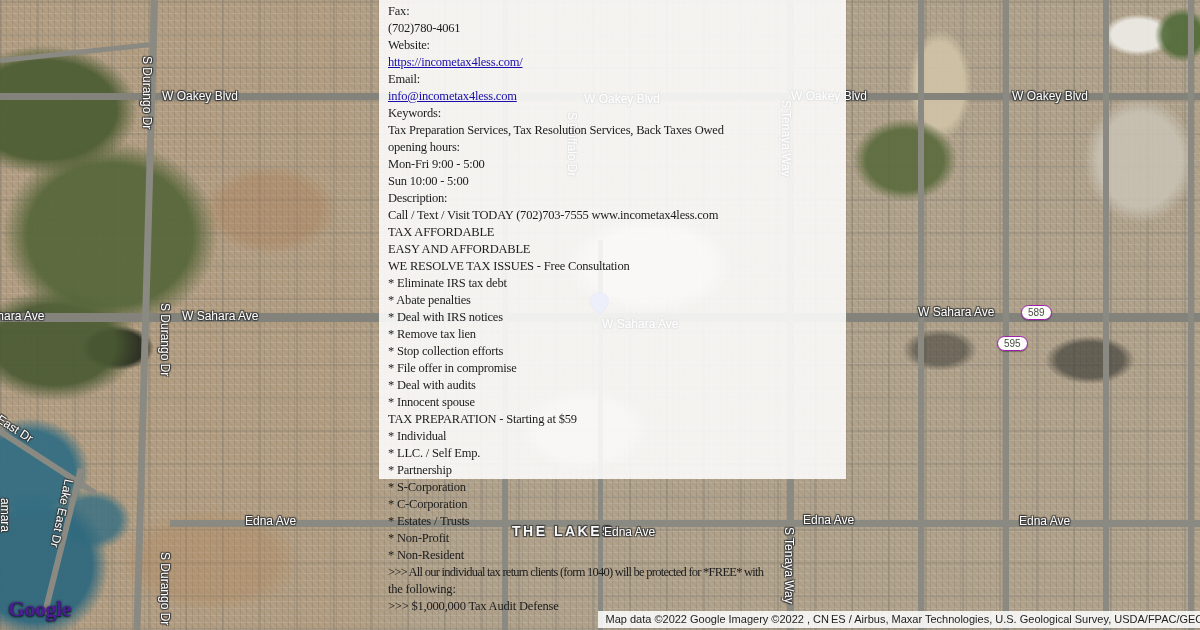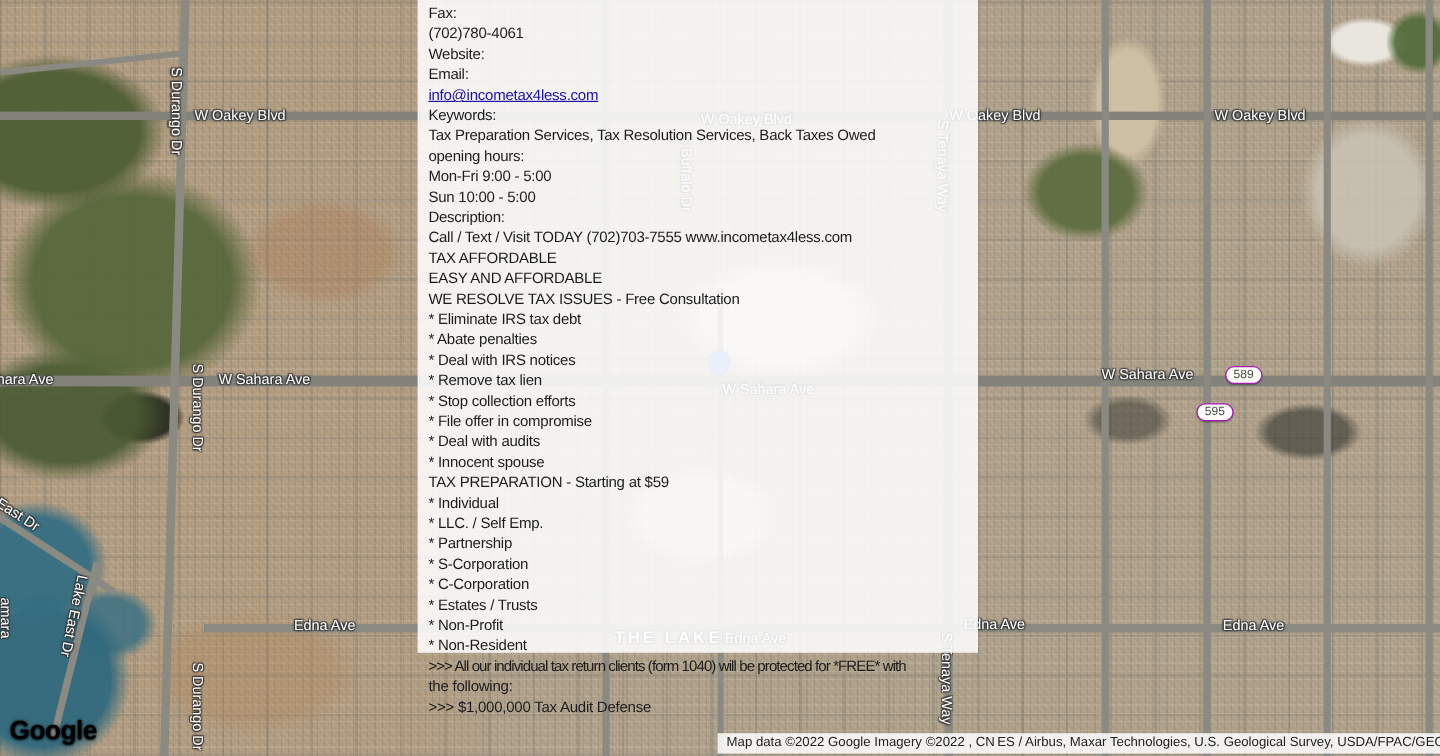--- a/index.html
+++ b/index.html
@@ -50,31 +50,31 @@
     text-shadow:-1px -1px 1px rgba(55,55,55,.95),1px -1px 1px rgba(55,55,55,.95),
                 -1px 1px 1px rgba(55,55,55,.95),1px 1px 1px rgba(55,55,55,.95);}
   .mlabel.vert{writing-mode:vertical-rl;}
   .mlabel.big{font-size:14px;font-weight:700;letter-spacing:2.5px;color:rgba(255,255,255,.97);}
   .shield{position:absolute;background:#fdfdfa;border:1px solid #a21caf;border-radius:9px;
     font-size:10px;color:#4a4a44;padding:0 6px;line-height:13px;
     box-shadow:0 1px 1px rgba(0,0,0,.3);}
   .map-pin{position:absolute;left:590px;top:292px;width:17px;height:17px;
     background:#7289d8;border:1px solid #5a6fc0;border-radius:50% 50% 50% 0;
     transform:rotate(-45deg);}
-  .glogo{position:absolute;left:8px;top:596px;font-size:22px;font-weight:700;color:#000000;
-    letter-spacing:-.5px;text-shadow:0 1px 2px rgba(0,0,0,.85),0 0 3px rgba(0,0,0,.5);}
+  .glogo{position:absolute;left:8px;top:596px;font-size:22px;font-weight:700;color:#4c1d95;
+    letter-spacing:-.5px;text-shadow:0 1px 2px rgba(0,0,0,.85),0 0 3px rgba(0,0,0,.5);font-family:Liberation Serif, serif;}
   .attr-strip{position:absolute;left:598px;top:611px;width:602px;height:17px;
     background:rgba(255,255,255,.85);}
   .attr{position:absolute;top:613px;font-size:11px;color:#222;white-space:nowrap;}
   .attr.left{right:371px;}
   .attr.right{left:831px;}
 
   
-  .panel{position:absolute;left:348px;top:0;width:467px;height:544px;
-    background:rgba(255,255,255,.87);}
+  .panel{position:absolute;left:379px;top:0;width:467px;height:479px;
+    background:rgba(255,255,255,.87);font-family:Liberation Serif, serif;}
   .plines{position:absolute;left:9px;top:3px;width:452px;}
   .pline{height:17px;line-height:17px;font-size:12.5px;letter-spacing:-.2px;
     color:#1c1c1c;white-space:nowrap;}
   .pline.tight{letter-spacing:-.75px;}
   .pline a{color:#1a0dab;text-decoration:underline;cursor:pointer;}
 </style>
 </head>
 <body>
 
 <div id="app">
@@ -129,20 +129,21 @@
   <div class="attr-strip"></div>
   <div class="attr left">Map data ©2022 Google Imagery ©2022 , CN</div>
   <div class="attr right">ES / Airbus, Maxar Technologies, U.S. Geological Survey, USDA/FPAC/GEO</div>
   <div class="glogo">Google</div>
 
   <div class="panel">
     <div class="plines">
         <div class="pline">Fax:</div>
         <div class="pline">(702)780-4061</div>
         <div class="pline">Website:</div>
+        <div class="pline"><a href="#">https://incometax4less.com/</a></div>
         <div class="pline">Email:</div>
         <div class="pline"><a href="#">info@incometax4less.com</a></div>
         <div class="pline">Keywords:</div>
         <div class="pline">Tax Preparation Services, Tax Resolution Services, Back Taxes Owed</div>
         <div class="pline">opening hours:</div>
         <div class="pline">Mon-Fri 9:00 - 5:00</div>
         <div class="pline">Sun 10:00 - 5:00</div>
         <div class="pline">Description:</div>
         <div class="pline">Call / Text / Visit TODAY (702)703-7555 www.incometax4less.com</div>
         <div class="pline">TAX AFFORDABLE</div>

